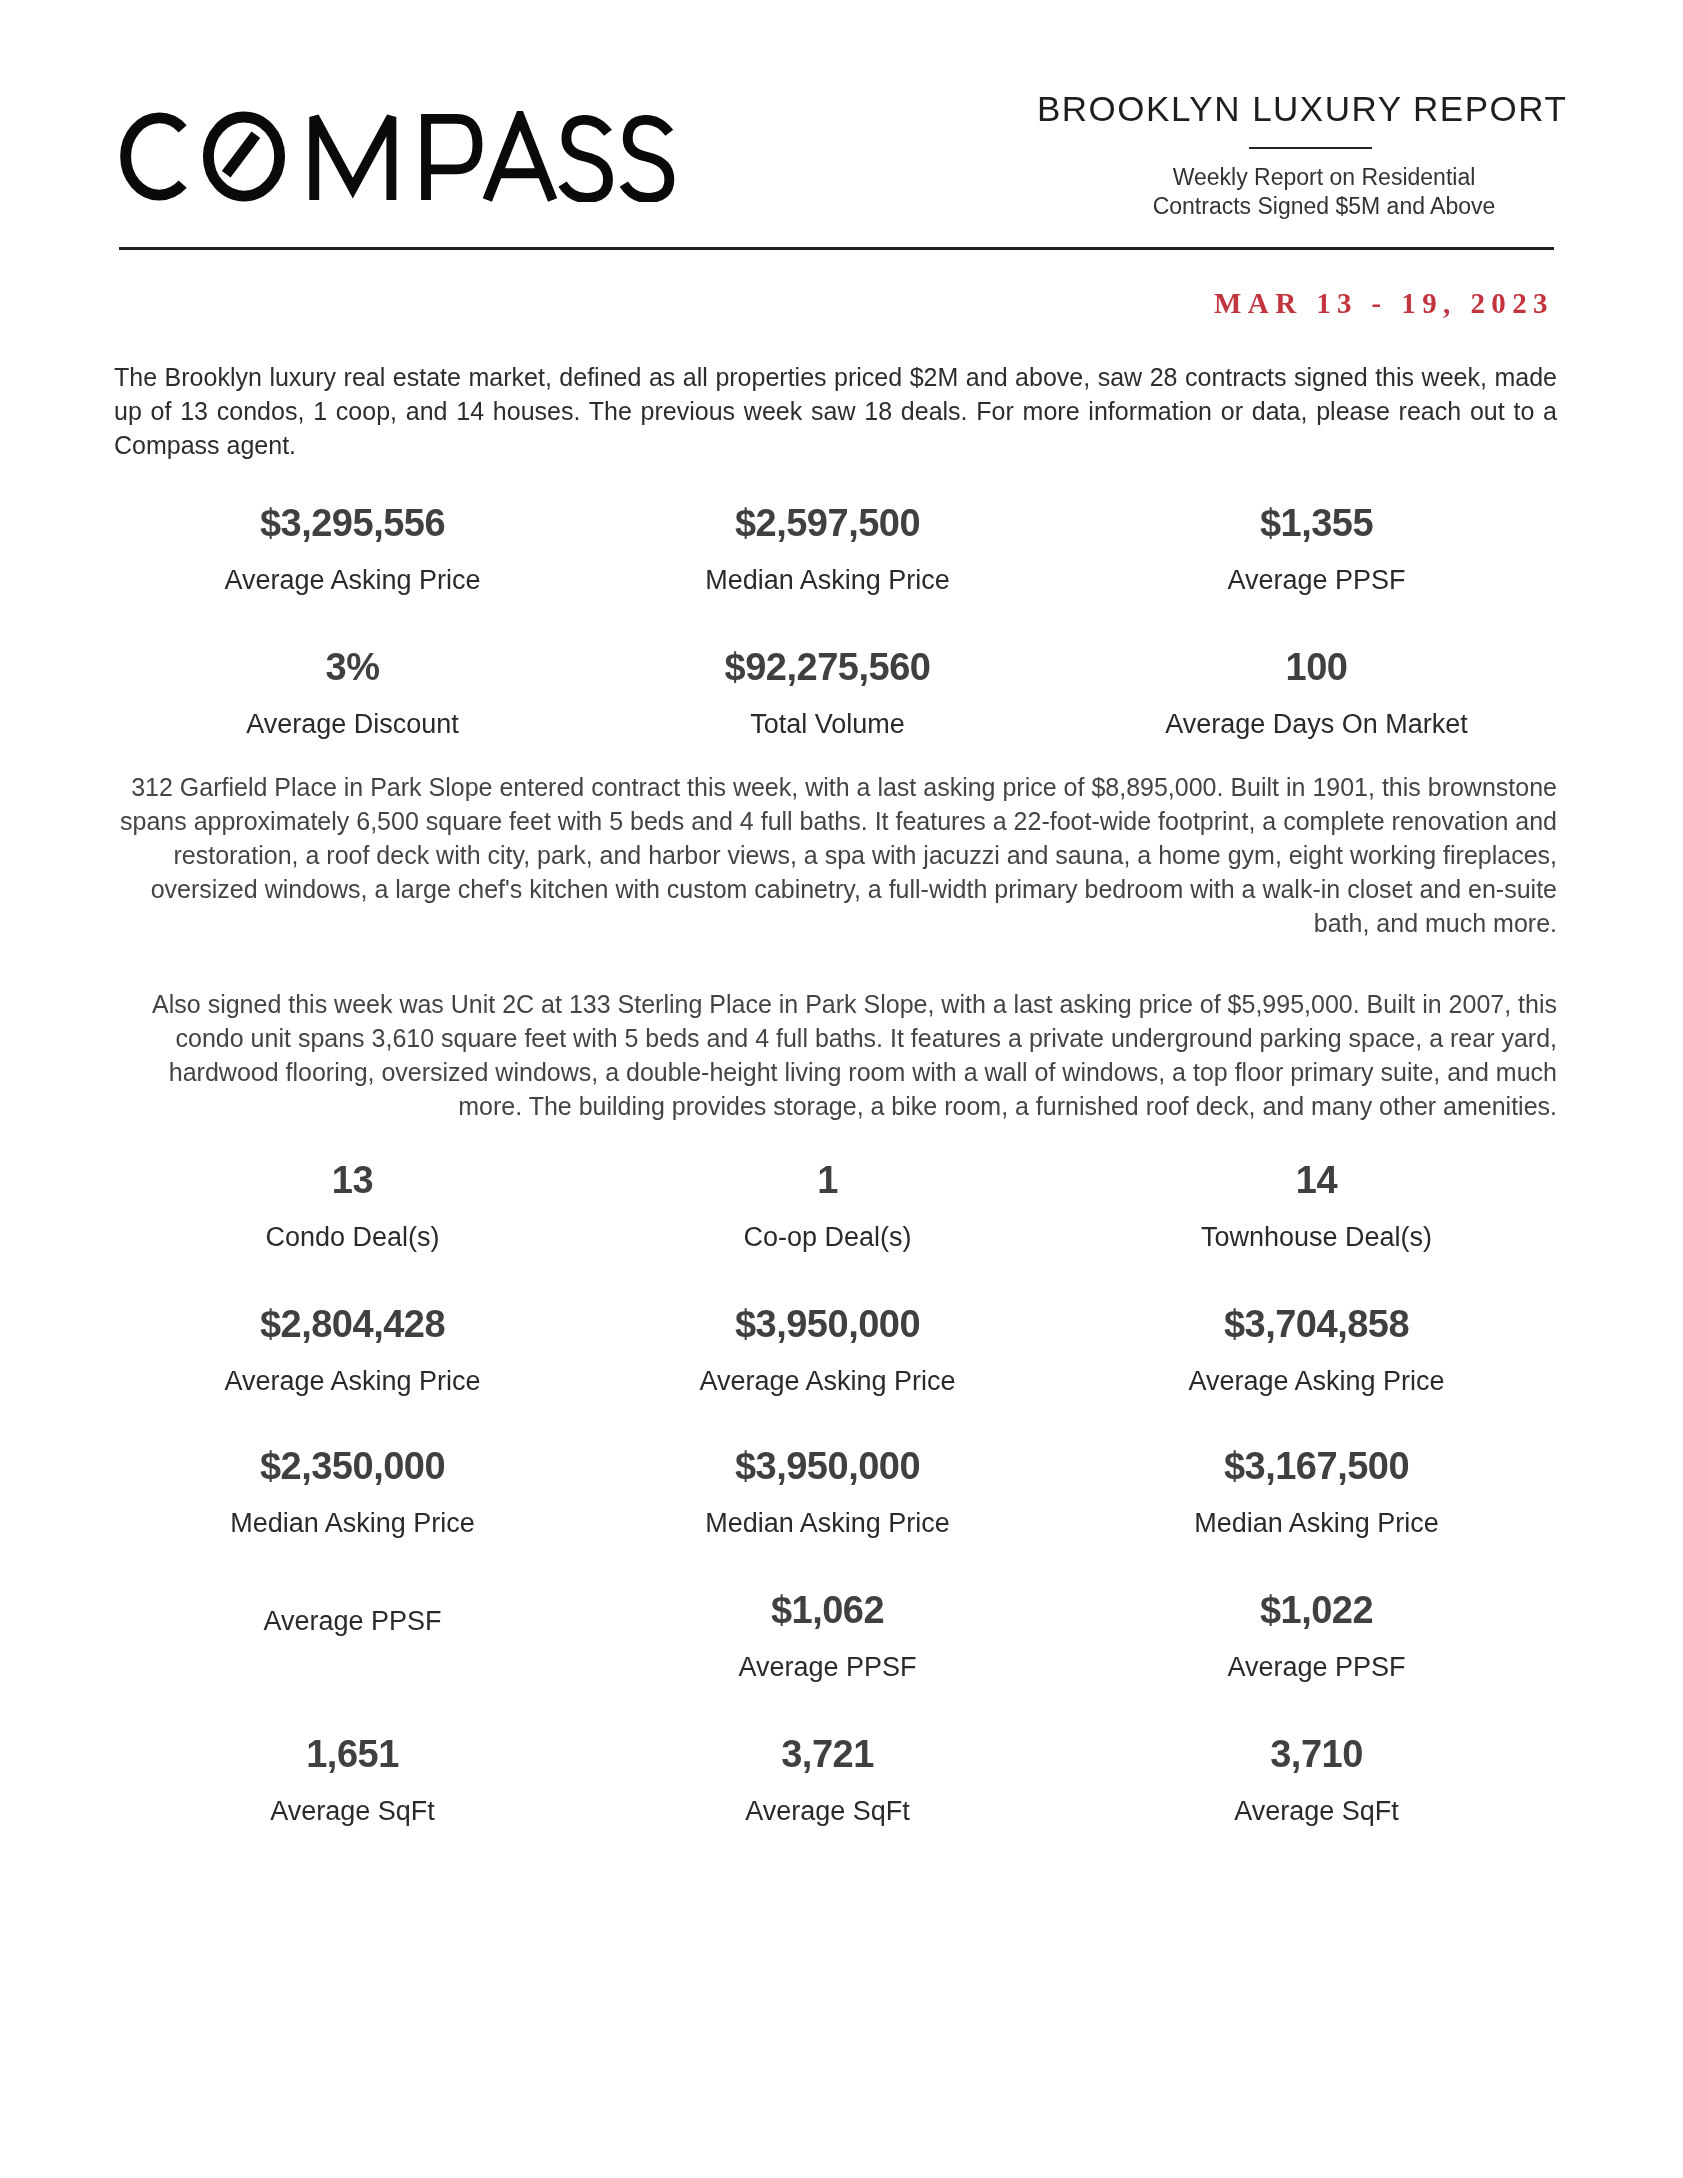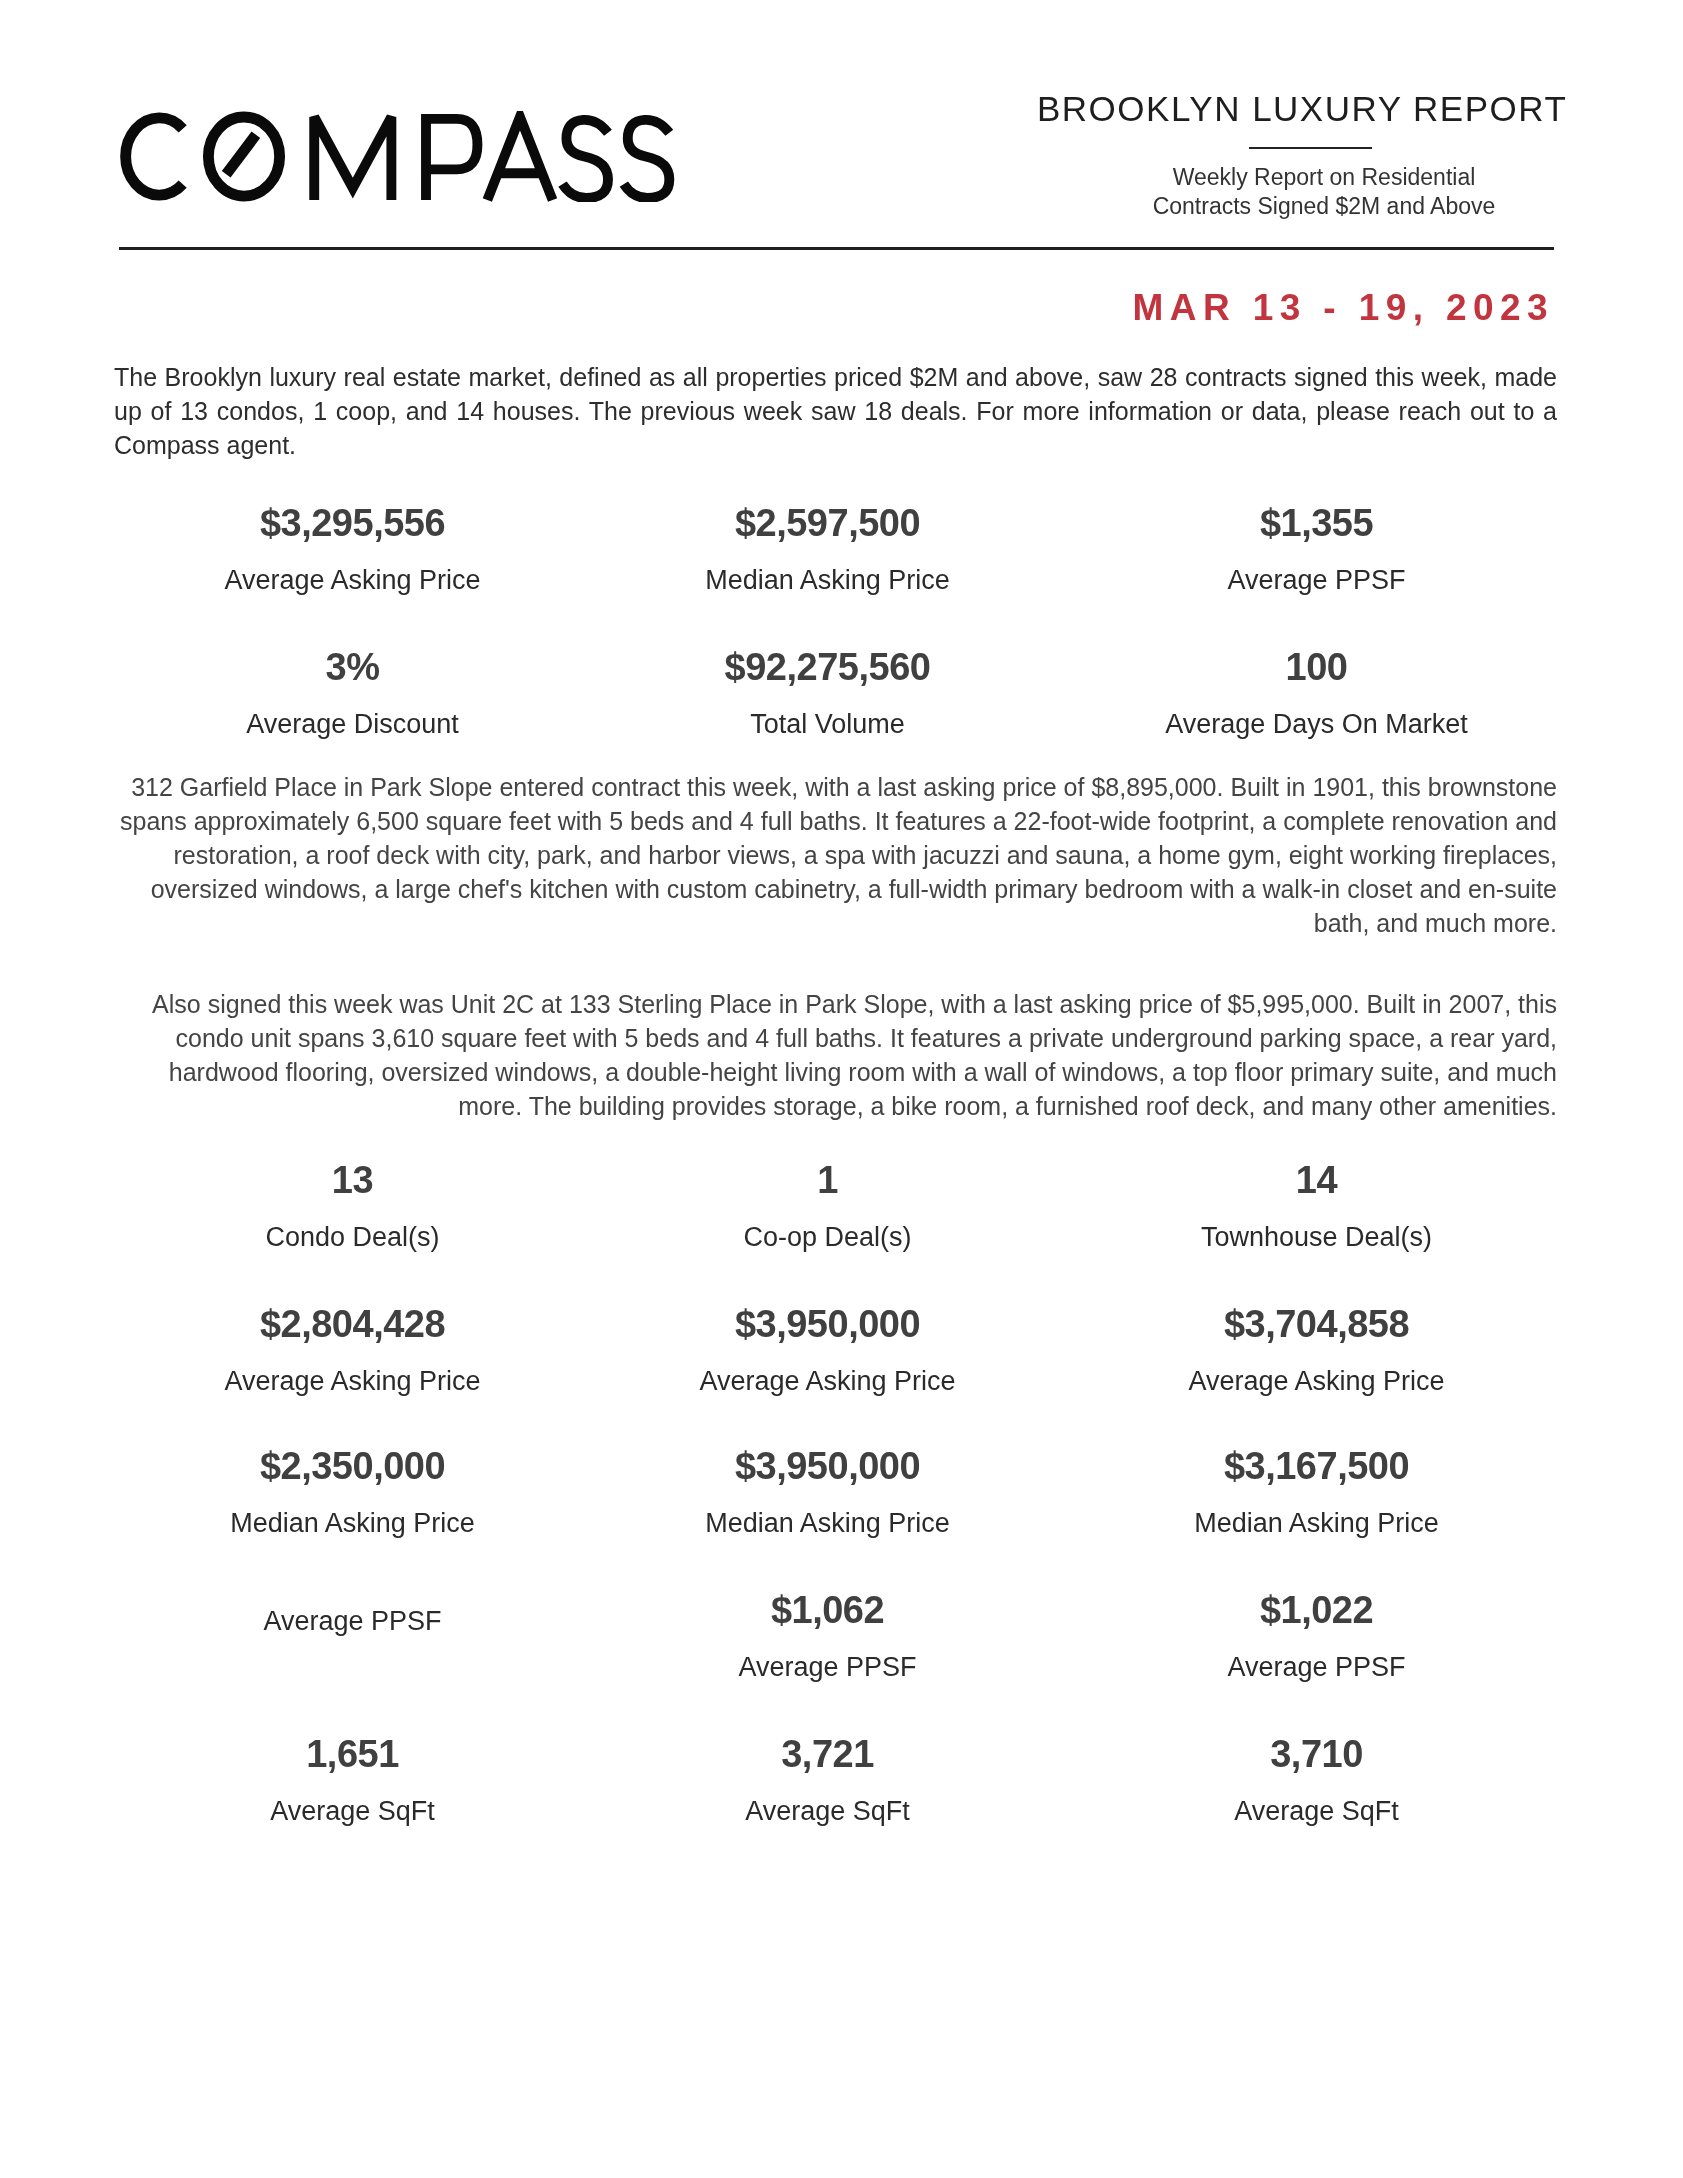--- a/index.html
+++ b/index.html
@@ -5,22 +5,22 @@
   html, body { margin: 0; padding: 0; background: #ffffff; }
   body { width: 1683px; height: 2178px; position: relative; overflow: hidden;
          font-family: "Liberation Sans", "DejaVu Sans", sans-serif; color: #2b2b2b; }
   .logo { position: absolute; left: 119px; top: 111px; width: 614px; height: 91px; }
   .report-head { position: absolute; right: 131px; top: 85px; width: 515px; text-align: center; }
   .report-title { font-size: 35px; letter-spacing: 1.5px; color: #1e1e1e; font-weight: 400;
                   text-align: right; margin: 0; line-height: 48px; white-space: nowrap; }
   .title-rule { width: 123px; height: 2px; background: #222; margin: 14px 0 0 212px; }
   .subtitle { font-size: 23px; color: #333; line-height: 29px; margin-top: 14px; margin-left: 59px; }
   .main-rule { position: absolute; left: 119px; top: 247px; width: 1435px; height: 3px; background: #1f1f1f; }
-  .date { position: absolute; right: 129px; top: 287px; font-size: 37px; font-weight: 700; color: #c2343e;
-          letter-spacing: 6.4px; white-space: nowrap; }
+  .date { position: absolute; right: 129px; top: 287px; font-size: 29px; font-weight: 700; color: #c2343e;
+          letter-spacing: 6.4px; white-space: nowrap; font-family: Liberation Serif, serif; }
   .para { position: absolute; left: 114px; width: 1443px; font-size: 25px; line-height: 34px; color: #2d2d2d; margin: 0; }
   .para.intro { top: 360px; text-align: justify; }
   .para.p2 { top: 770px; color: #444; font-size: 25px; text-align: right; }
   .para.p3 { top: 987px; color: #444; font-size: 25px; text-align: right; }
   .stat { position: absolute; width: 455px; text-align: center; }
   .stat .val { font-size: 38px; font-weight: 700; color: #404040; line-height: 46px; height: 46px; letter-spacing: -0.5px; }
   .stat .lbl { font-size: 27px; color: #2a2a2a; line-height: 34px; margin-top: 17px; }
   .c1 { left: 125px; } .c2 { left: 600px; } .c3 { left: 1089px; }
 </style>
 </head>
@@ -46,21 +46,21 @@
 
     <path d="M556 22 Q545 8 531 9 Q514 10 514 28 Q514 42 532 46 Q556 51 556 69 Q556 88 534 88 Q519 88 510 74"></path>
   </g>
 </svg>
 
 <div class="report-head">
   <h1 class="report-title">BROOKLYN LUXURY REPORT</h1>
   <div class="title-rule"></div>
   <div class="subtitle">
     <div>Weekly Report on Residential</div>
-    <div>Contracts Signed $2M and Above</div>
+    <div>Contracts Signed $5M and Above</div>
   </div>
 </div>
 
 <div class="main-rule"></div>
 
 <div class="date" style="color: rgb(194, 52, 62);">MAR 13 - 19, 2023</div>
 
 <p class="para intro">The Brooklyn luxury real estate market, defined as all properties priced $2M and above, saw 28 contracts signed this week, made up of 13 condos, 1 coop, and 14 houses. The previous week saw 18 deals. For more information or data, please reach out to a Compass agent.</p>
 
 <div class="stat c1" style="top:500px">

